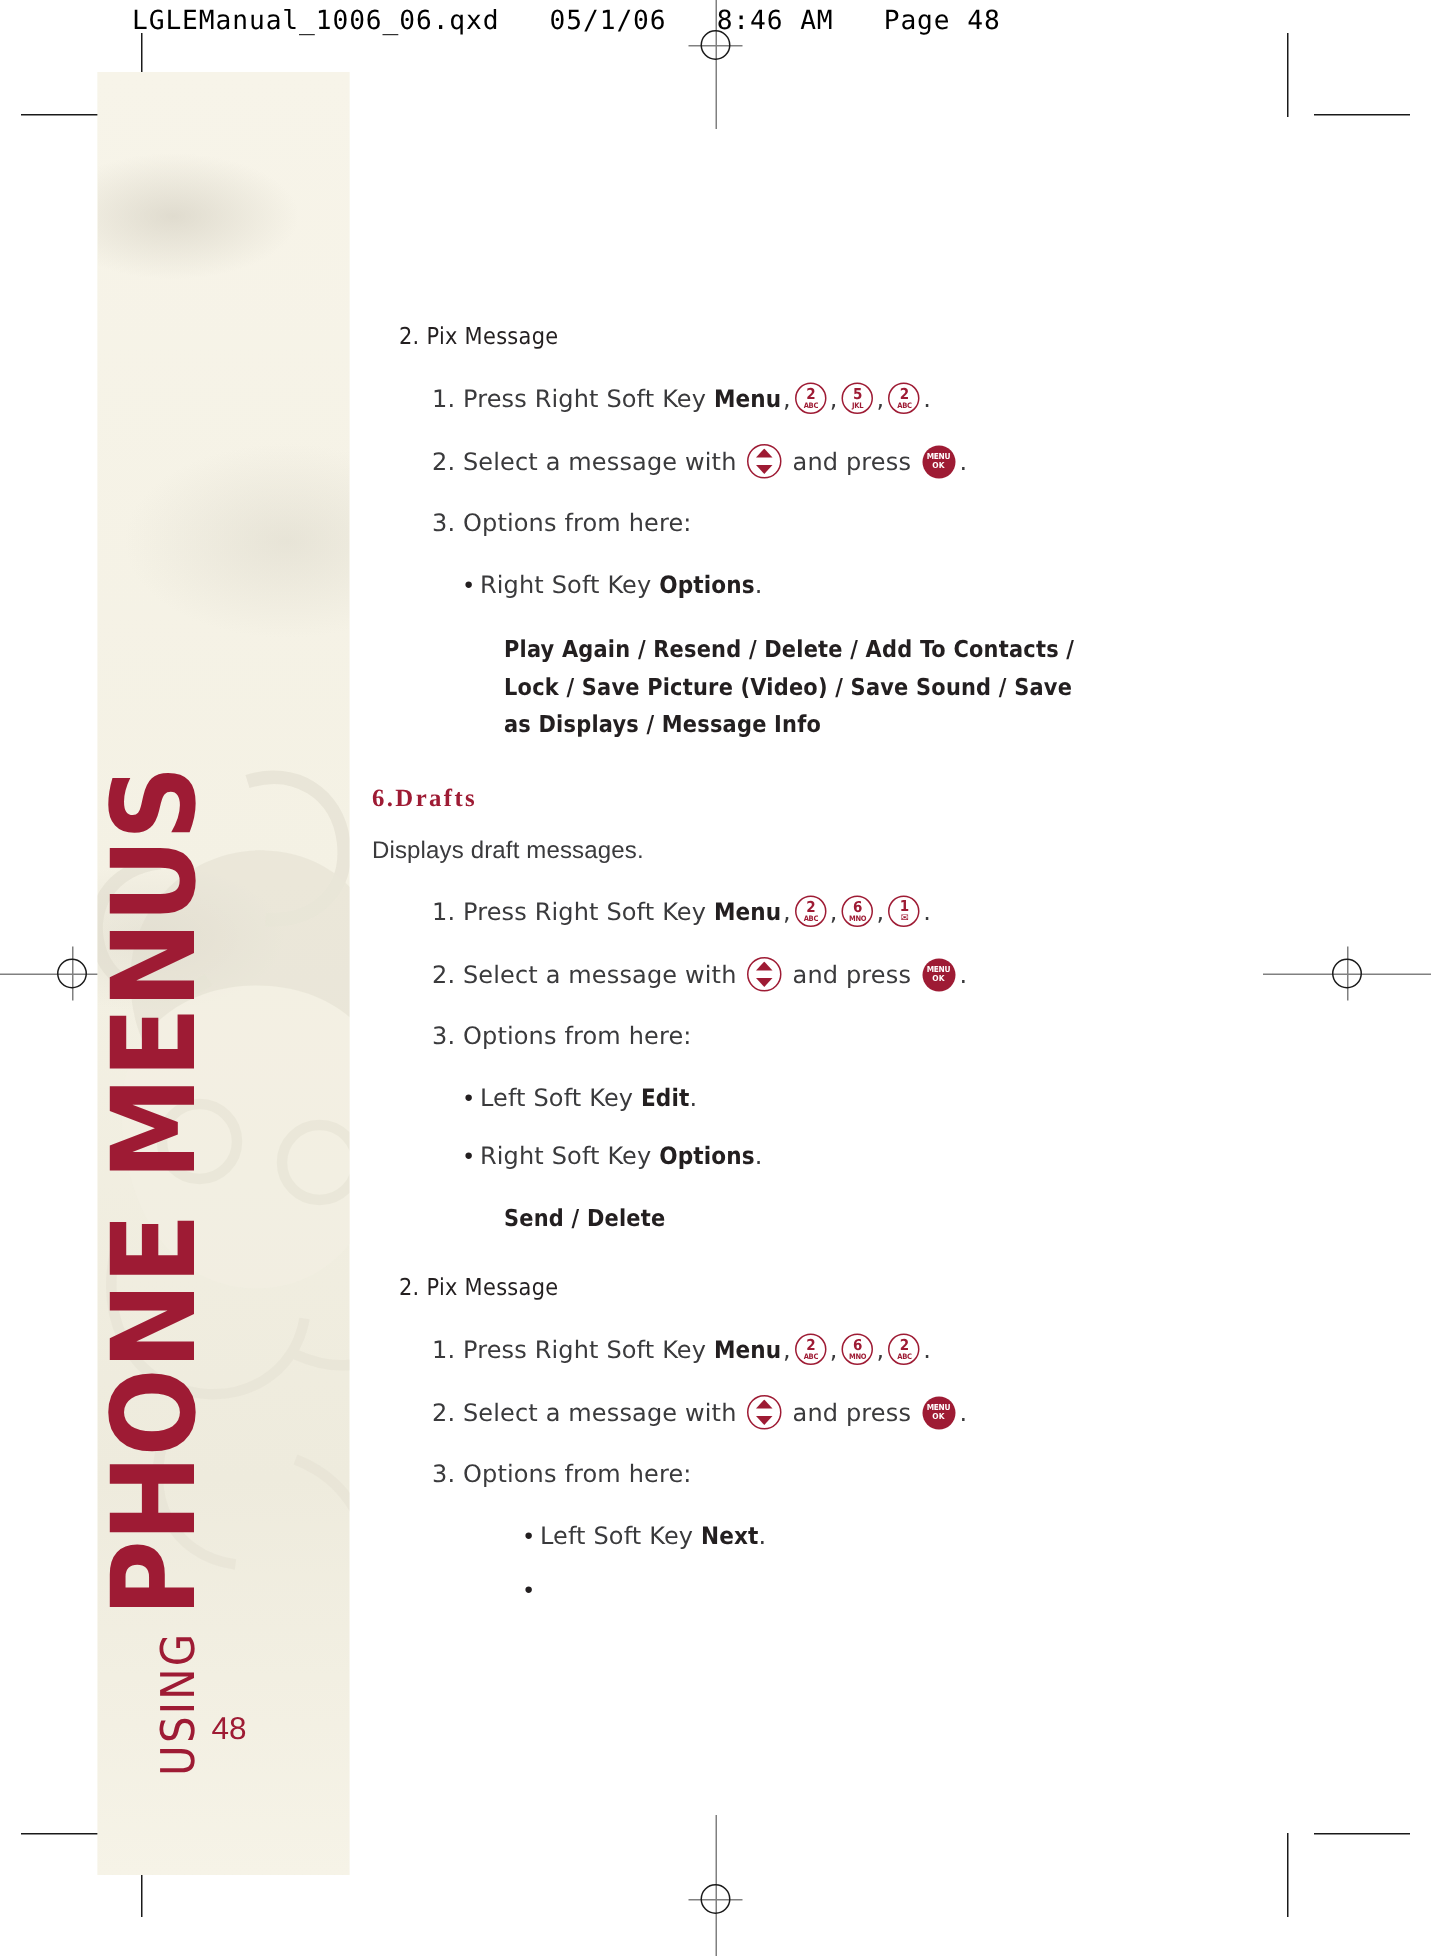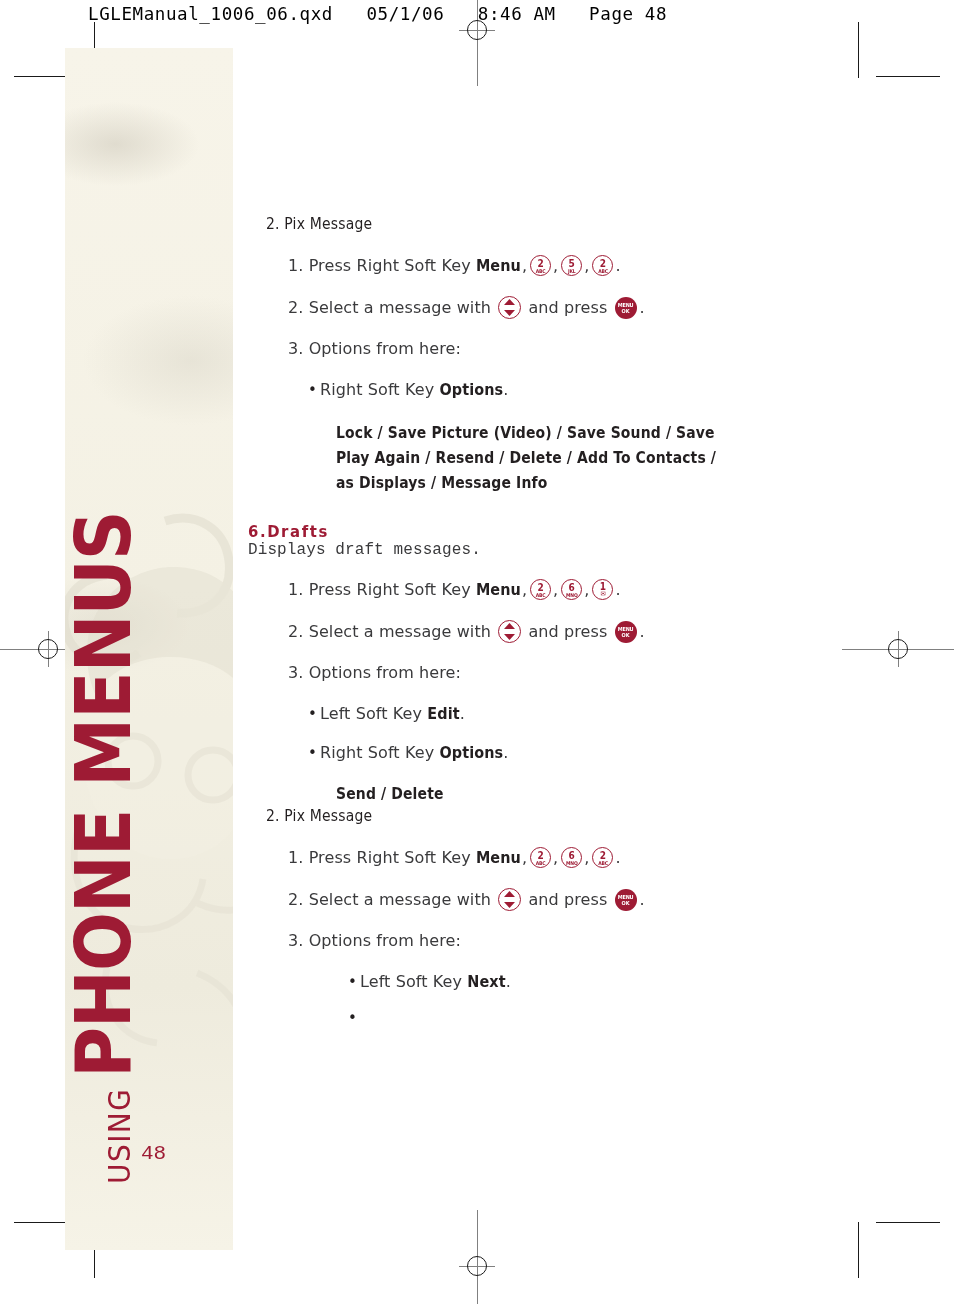--- a/index.html
+++ b/index.html
@@ -82,21 +82,21 @@
     left: -18px;
     top: 455px;
     width: 235px;
     height: 620px;
     opacity: 0.50;
   }
   .page-number {
     position: absolute;
     left: 76px;
     bottom: 85px;
-    font-family: Liberation Mono, monospace;
+    font-family: Liberation Sans, sans-serif;
     font-size: 21px;
     color: #9e1b34;
   }
 
   
   .chapter-title {
     position: absolute;
     left: 0;
     top: 0;
     width: 1202px;
@@ -145,21 +145,21 @@
     letter-spacing: 0.2px;
   }
   .section-heading {
     font-family: "DejaVu Sans Condensed", "DejaVu Sans", sans-serif;
     font-size: 16.5px;
     font-weight: bold;
     color: #9e1b34;
     letter-spacing: 1.6px;
   }
   .body-line {
-    font-family: Liberation Mono, monospace;
+    font-family: Liberation Sans, sans-serif;
     font-size: 16px;
     color: #3a3a3c;
     letter-spacing: 0.1px;
   }
   .step {
     font-family: "DejaVu Sans", sans-serif;
     font-size: 16px;
     color: #3a3a3c;
     display: flex;
     align-items: center;
@@ -391,28 +391,28 @@
       <span>Options from here:</span>
     </div>
 
     <div class="bullet i3" style="margin-bottom:22px;">
       <span class="dot">•</span>
       <span><span>Right Soft Key</span>
       <b>Options</b><span>.</span></span>
     </div>
 
     <div class="options-list i4" style="margin-bottom:26px;">
+      <div>Play Again / Resend / Delete / Add To Contacts /</div>
       <div>Lock / Save Picture (Video) / Save Sound / Save</div>
-      <div>Play Again / Resend / Delete / Add To Contacts /</div>
       <div>as Displays / Message Info</div>
     </div>
   </div>
 
   <div>
-    <div class="section-heading i0" style="">6.Drafts</div>
+    <div class="section-heading i0" style="margin-bottom:17px;font-family:Liberation Serif, serif;">6.Drafts</div>
     <div class="body-line i0" style="margin-bottom:20px;">Displays draft messages.</div>
   </div>
 
   <div>
 
     <div class="step i2" style="margin-bottom:20px;">
       <span>1.</span>&nbsp;
       <span>Press Right Soft Key</span>&nbsp;
       <b>Menu</b><span class="sep">,</span>
       <span class="keycap">
@@ -457,21 +457,21 @@
       <span><span>Left Soft Key</span>
       <b>Edit</b><span>.</span></span>
     </div>
 
     <div class="bullet i3" style="margin-bottom:20px;">
       <span class="dot">•</span>
       <span><span>Right Soft Key</span>
       <b>Options</b><span>.</span></span>
     </div>
 
-    <div class="options-list i4" style="">
+    <div class="options-list i4" style="margin-bottom:24px;">
       <div>Send / Delete</div>
     </div>
   </div>
 
   <div>
     <div class="heading-num i1" style="margin-bottom:22px;">2. Pix Message</div>
 
     <div class="step i2" style="margin-bottom:20px;">
       <span>1.</span>&nbsp;
       <span>Press Right Soft Key</span>&nbsp;

